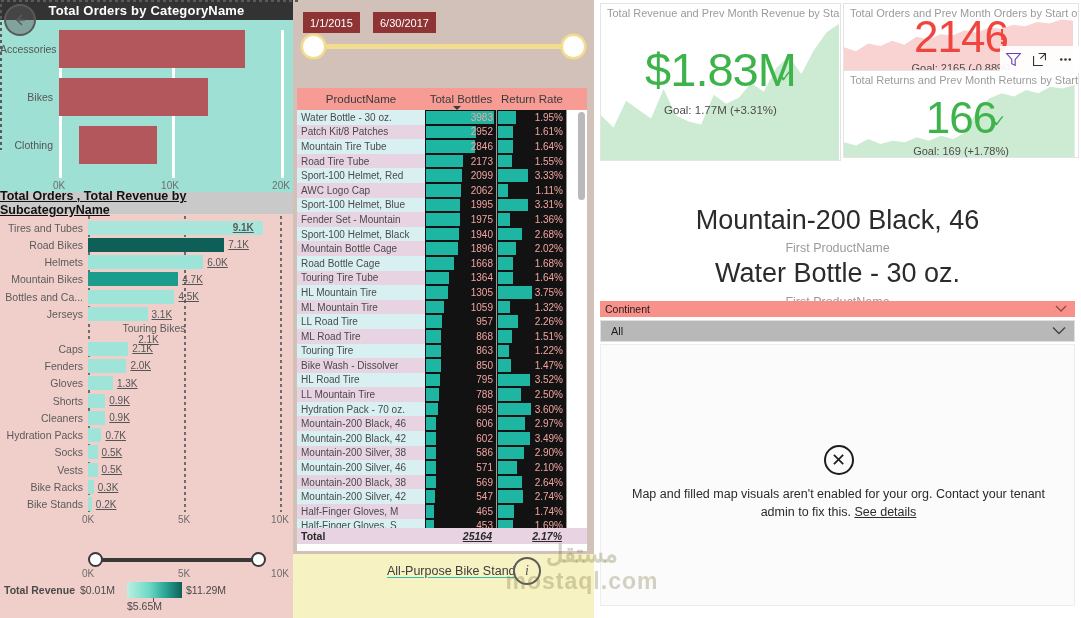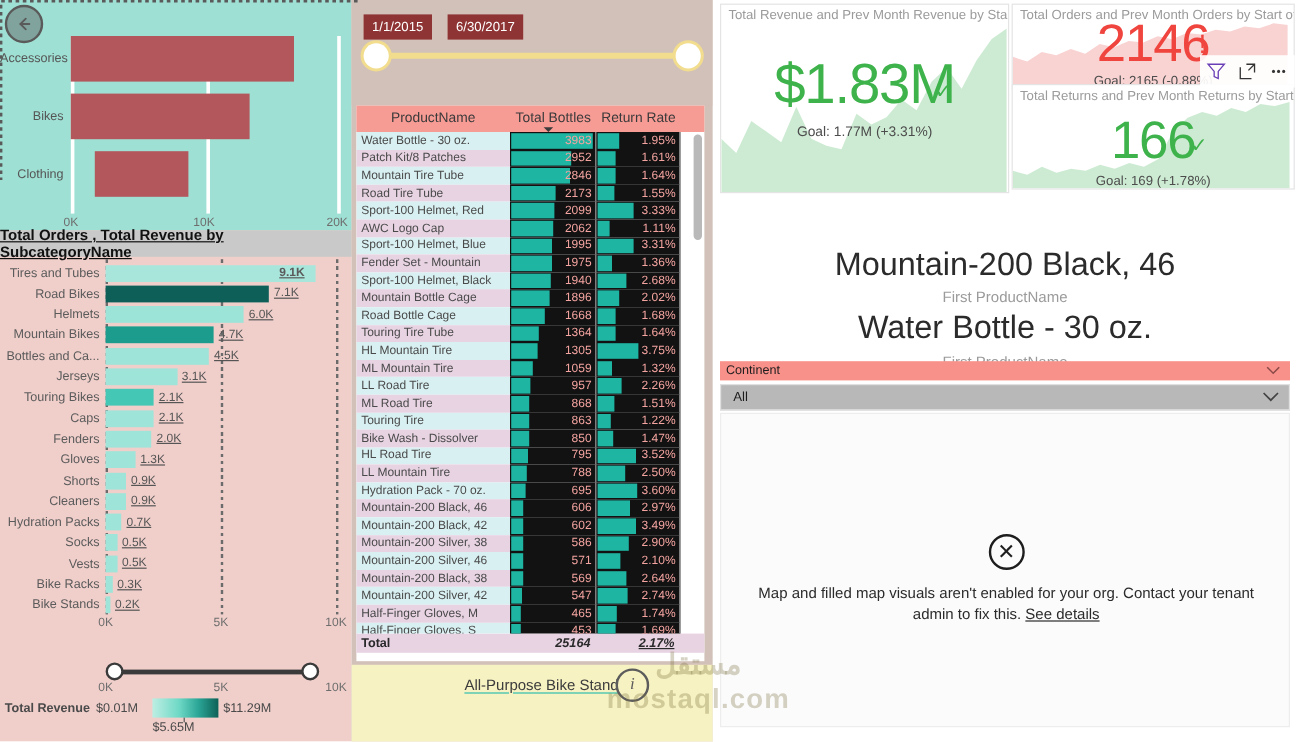--- a/index.html
+++ b/index.html
@@ -96,21 +96,21 @@
   .trow .name { width:128px; padding-left:4px; display:flex; align-items:center; color:#4a4a4a; overflow:hidden; white-space:nowrap; }
   .trow.odd .name { background:#d9f0f2; }
   .trow.even .name { background:#e8d3e3; }
   .cellbar { position:relative; background:#121212; border-right:1px solid #9a9a9a; display:flex; align-items:center; justify-content:flex-end; }
   .cellbar .fill { position:absolute; left:1px; top:1px; bottom:1px; background:#1fb5a3; }
   .cellbar .txt { position:relative; z-index:2; color:#f4a4a0; padding-right:3px; font-size:10px; }
   .ord-cell { width:72px; }
   .ret-cell { width:70px; }
   #tbl-total { display:flex; height:16px; background:#e8d3e3; font-size:10.5px; font-weight:bold; color:#2a2a2a; align-items:center; }
   #tbl-total .name { width:128px; padding-left:4px; }
-  #tbl-total .ord { width:72px; text-align:right; padding-right:5px; font-style:italic;}
+  #tbl-total .ord { width:72px; text-align:right; padding-right:5px; text-decoration:underline; font-style:italic;}
   #tbl-total .ret { width:70px; text-align:right; padding-right:5px; text-decoration:underline; font-style:italic;}
   #tbl-scroll { position:absolute; right:2px; top:24px; width:7px; height:88px; background:#b9b9b9; border-radius:4px; }
 
   #mid-bottom { position:absolute; left:0; top:554px; width:301px; height:84px; background:#f7f2c2; }
   #bike-stand { position:absolute; left:94px; top:10px; font-size:12.5px; color:#3c3c3c;
      text-decoration:underline; text-decoration-color:#2fbfae; text-underline-offset:2px; }
   #info-btn { position:absolute; left:220px; top:3px; width:28px; height:28px; border-radius:50%;
      border:2px solid #5c5c5c; display:flex; align-items:center; justify-content:center;
      font-size:14px; font-style:italic; color:#5c5c5c; font-family:"Liberation Serif", serif; }
 
@@ -174,20 +174,21 @@
   #page-border { position:absolute; inset:0; pointer-events:none; z-index:40; }
 </style>
 </head>
 <body>
 
 <div id="app">
 
   <div id="left-col" class="abs">
 
     <div id="cat-card">
+      <div id="cat-title-bar">Total Orders by CategoryName</div>
       <div id="back-btn">
         <svg viewBox="0 0 24 24" fill="none" stroke="#5a5a5a" stroke-width="2">
           <path d="M14 6 L8 12 L14 18" stroke-linecap="round" stroke-linejoin="round"></path>
           <line x1="8" y1="12" x2="18" y2="12" stroke-linecap="round"></line>
         </svg>
       </div>
       <div class="cat-plot">
         <div class="cat-gridline" style="left:59px;"></div>
         <div class="cat-gridline" style="left:172px;"></div>
         <div class="cat-gridline" style="left:281px;"></div>
@@ -245,21 +246,21 @@
           <div class="sub-row" style="top: 71.2px;">
             <div class="sub-lbl">Bottles and Ca...</div>
             <div class="sub-bar" style="width: 86.4px; background: rgb(158, 228, 217);"></div>
             <span class="sub-val">4.5K</span>
           </div>
           <div class="sub-row" style="top: 88.5px;">
             <div class="sub-lbl">Jerseys</div>
             <div class="sub-bar" style="width: 59.52px; background: rgb(158, 228, 217);"></div>
             <span class="sub-val">3.1K</span>
           </div>
-          <div class="sub-row" style="top: 105.8px;">
+          <div class="sub-row" style="top: 105.8px; flex-direction: column;">
             <div class="sub-lbl">Touring Bikes</div>
             <div class="sub-bar" style="width: 40.32px; background: rgb(68, 199, 181);"></div>
             <span class="sub-val">2.1K</span>
           </div>
           <div class="sub-row" style="top: 123.1px;">
             <div class="sub-lbl">Caps</div>
             <div class="sub-bar" style="width: 40.32px; background: rgb(158, 228, 217);"></div>
             <span class="sub-val">2.1K</span>
           </div>
           <div class="sub-row" style="top: 140.4px;">

